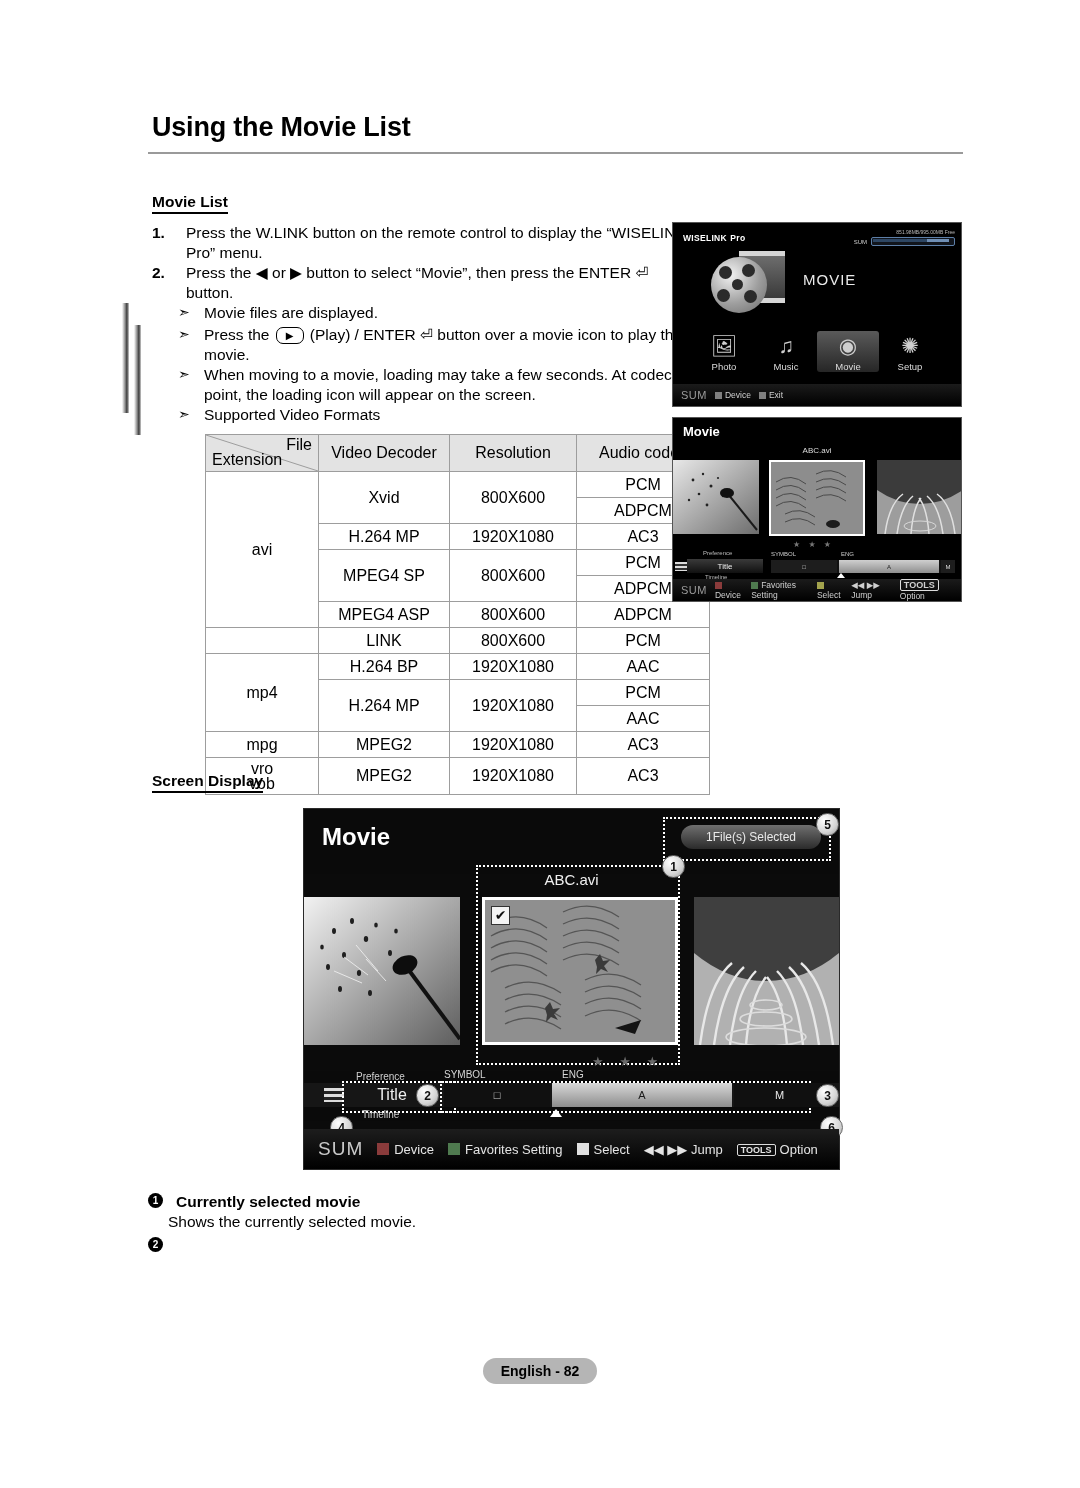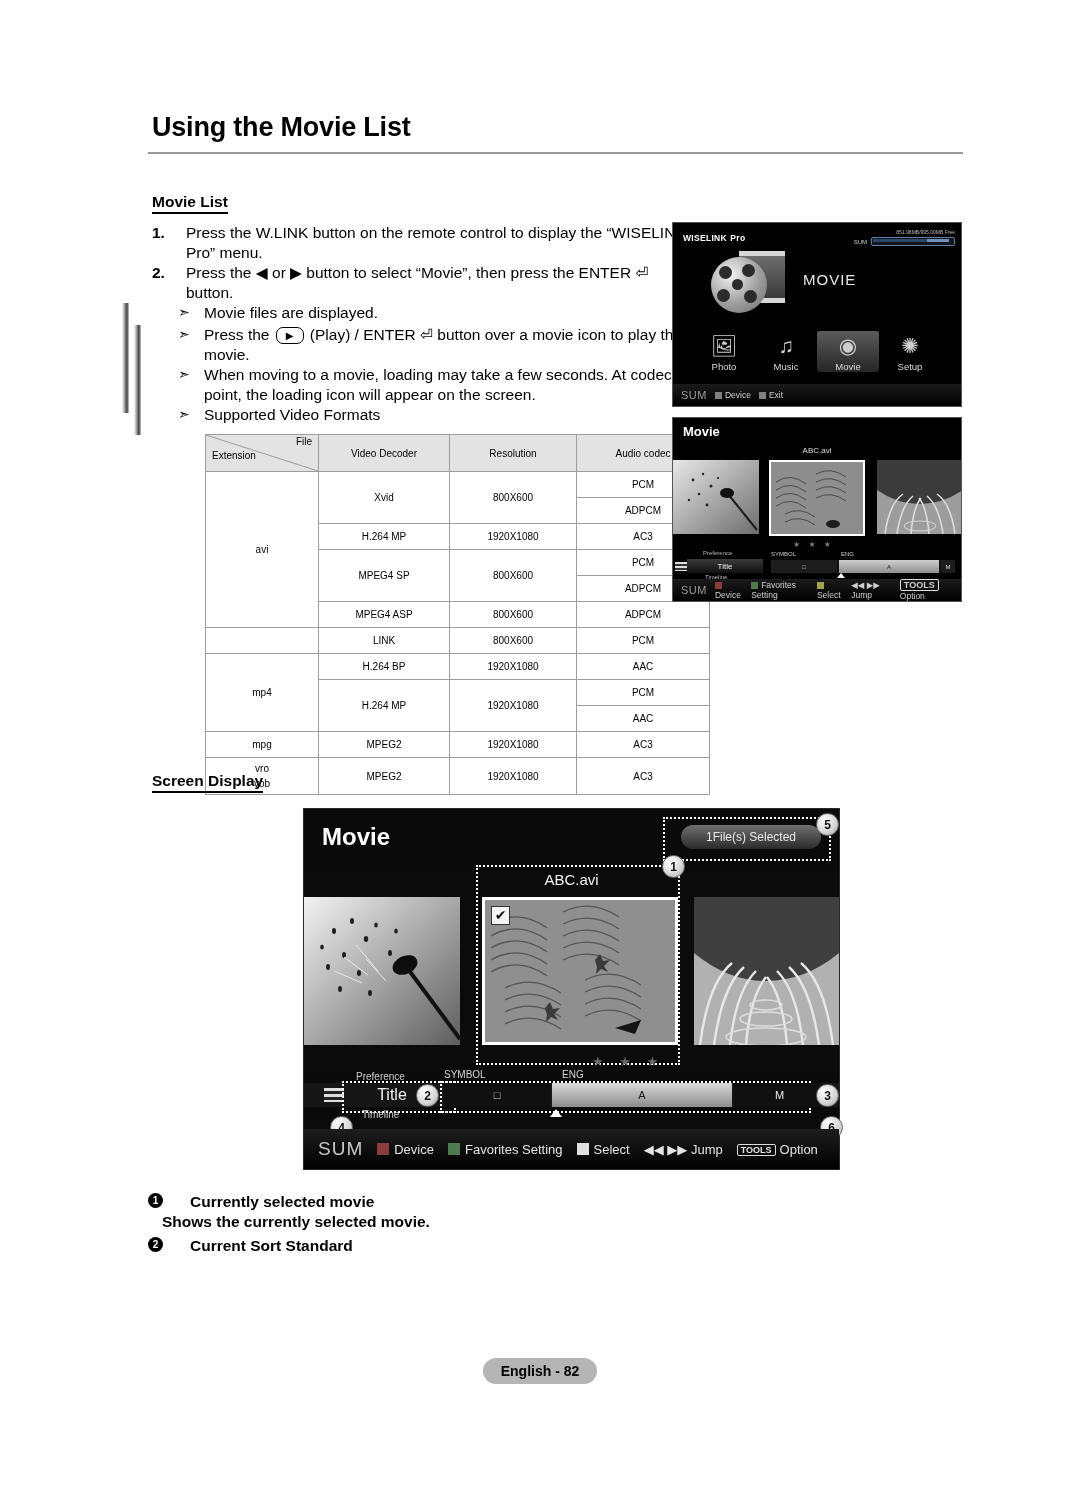--- a/index.html
+++ b/index.html
@@ -42,32 +42,32 @@
   .bullet .btxt{display:block;margin-left:26px;}
   .b1{left:178px;top:303px;}
   .b2{left:178px;top:325px;}
   .b3{left:178px;top:365px;}
   .b4{left:178px;top:405px;}
 
   .keybox{display:inline-block;border:1.5px solid #000;border-radius:7px;
     padding:0px 9px;font-size:10px;line-height:15px;vertical-align:1px;margin:0 2px;}
 
   
-  .tbl{position:absolute;left:205px;top:434px;border-collapse:collapse;font-size:10px;}
+  .tbl{position:absolute;left:205px;top:434px;border-collapse:collapse;font-size:16px;}
   .tbl td,.tbl th{border:1px solid #9d9d9d;text-align:center;font-weight:normal;
     padding:2px 4px;background:#fff;}
   .tbl thead td{background:#e3e3e3;height:28px;}
   .tbl td{height:21px;}
   .c-ext{width:112px;}
   .c-dec{width:122px;}
   .c-res{width:118px;}
   .c-aud{width:124px;}
   .corner{position:relative;padding:0 !important;height:36px !important;}
   .corner .f{position:absolute;right:6px;top:1px;}
-  .corner .e{position:absolute;left:6px;bottom:10px;}
+  .corner .e{position:absolute;left:6px;bottom:2px;}
   .corner .diag{position:absolute;inset:0;}
 
   
   .tv{position:absolute;background:#000;border:1px solid #555;overflow:hidden;color:#fff;}
   .tv-wise{left:672px;top:222px;width:288px;height:183px;}
   .tv-movie{left:672px;top:417px;width:288px;height:183px;}
 
   .wl-brand{position:absolute;left:10px;top:8px;font-size:11px;font-weight:bold;letter-spacing:.3px;}
   .wl-brand span{font-size:8.5px;font-weight:bold;}
   .wl-mem{position:absolute;right:6px;top:6px;font-size:5px;color:#b9b9b9;white-space:nowrap;}
@@ -172,22 +172,22 @@
     font-size:13px;color:#e4e4e4;}
   .big-foot .sum{font-size:19px;color:#c9c9c9;letter-spacing:1px;}
   .bkey{display:inline-block;width:12px;height:12px;margin-right:5px;vertical-align:-1px;}
   .toolsbox{display:inline-block;border:1px solid #ddd;border-radius:2px;padding:0 3px;
     font-size:9px;font-weight:bold;margin-right:4px;vertical-align:1px;}
 
   
   .fn{position:absolute;font-size:15.5px;line-height:20px;}
   .fn .bullet-num{position:absolute;left:0;top:1px;width:15px;height:15px;border-radius:50%;
     background:#000;color:#fff;font-size:10px;font-weight:bold;text-align:center;line-height:15px;}
-  .fn .h{display:block;margin-left:42px;font-weight:bold;}
-  .fn .d{display:block;margin-left:14px;font-weight:bold;}
+  .fn .h{display:block;margin-left:28px;font-weight:bold;}
+  .fn .d{display:block;margin-left:20px;font-weight:normal;}
   .fn1{left:148px;top:1192px;}
   .fn2{left:148px;top:1236px;}
 
   .pagefoot{position:absolute;left:483px;top:1358px;width:114px;height:26px;border-radius:13px;
     background:#b5b5b5;color:#000;font-size:14px;font-weight:bold;
     display:flex;align-items:center;justify-content:center;}
 </style>
 </head>
 <body>
 
@@ -561,18 +561,17 @@
     </div>
   </div>
 
   <div class="fn fn1">
     <span class="bullet-num">1</span>
     <span class="h">Currently selected movie</span>
     <span class="d">Shows the currently selected movie.</span>
   </div>
   <div class="fn fn2">
     <span class="bullet-num">2</span>
-    <span class="h">Current Sort Standard</span>
   </div>
 
   <div class="pagefoot">English - 82</div>
 
 </div>
 
 </body></html>

